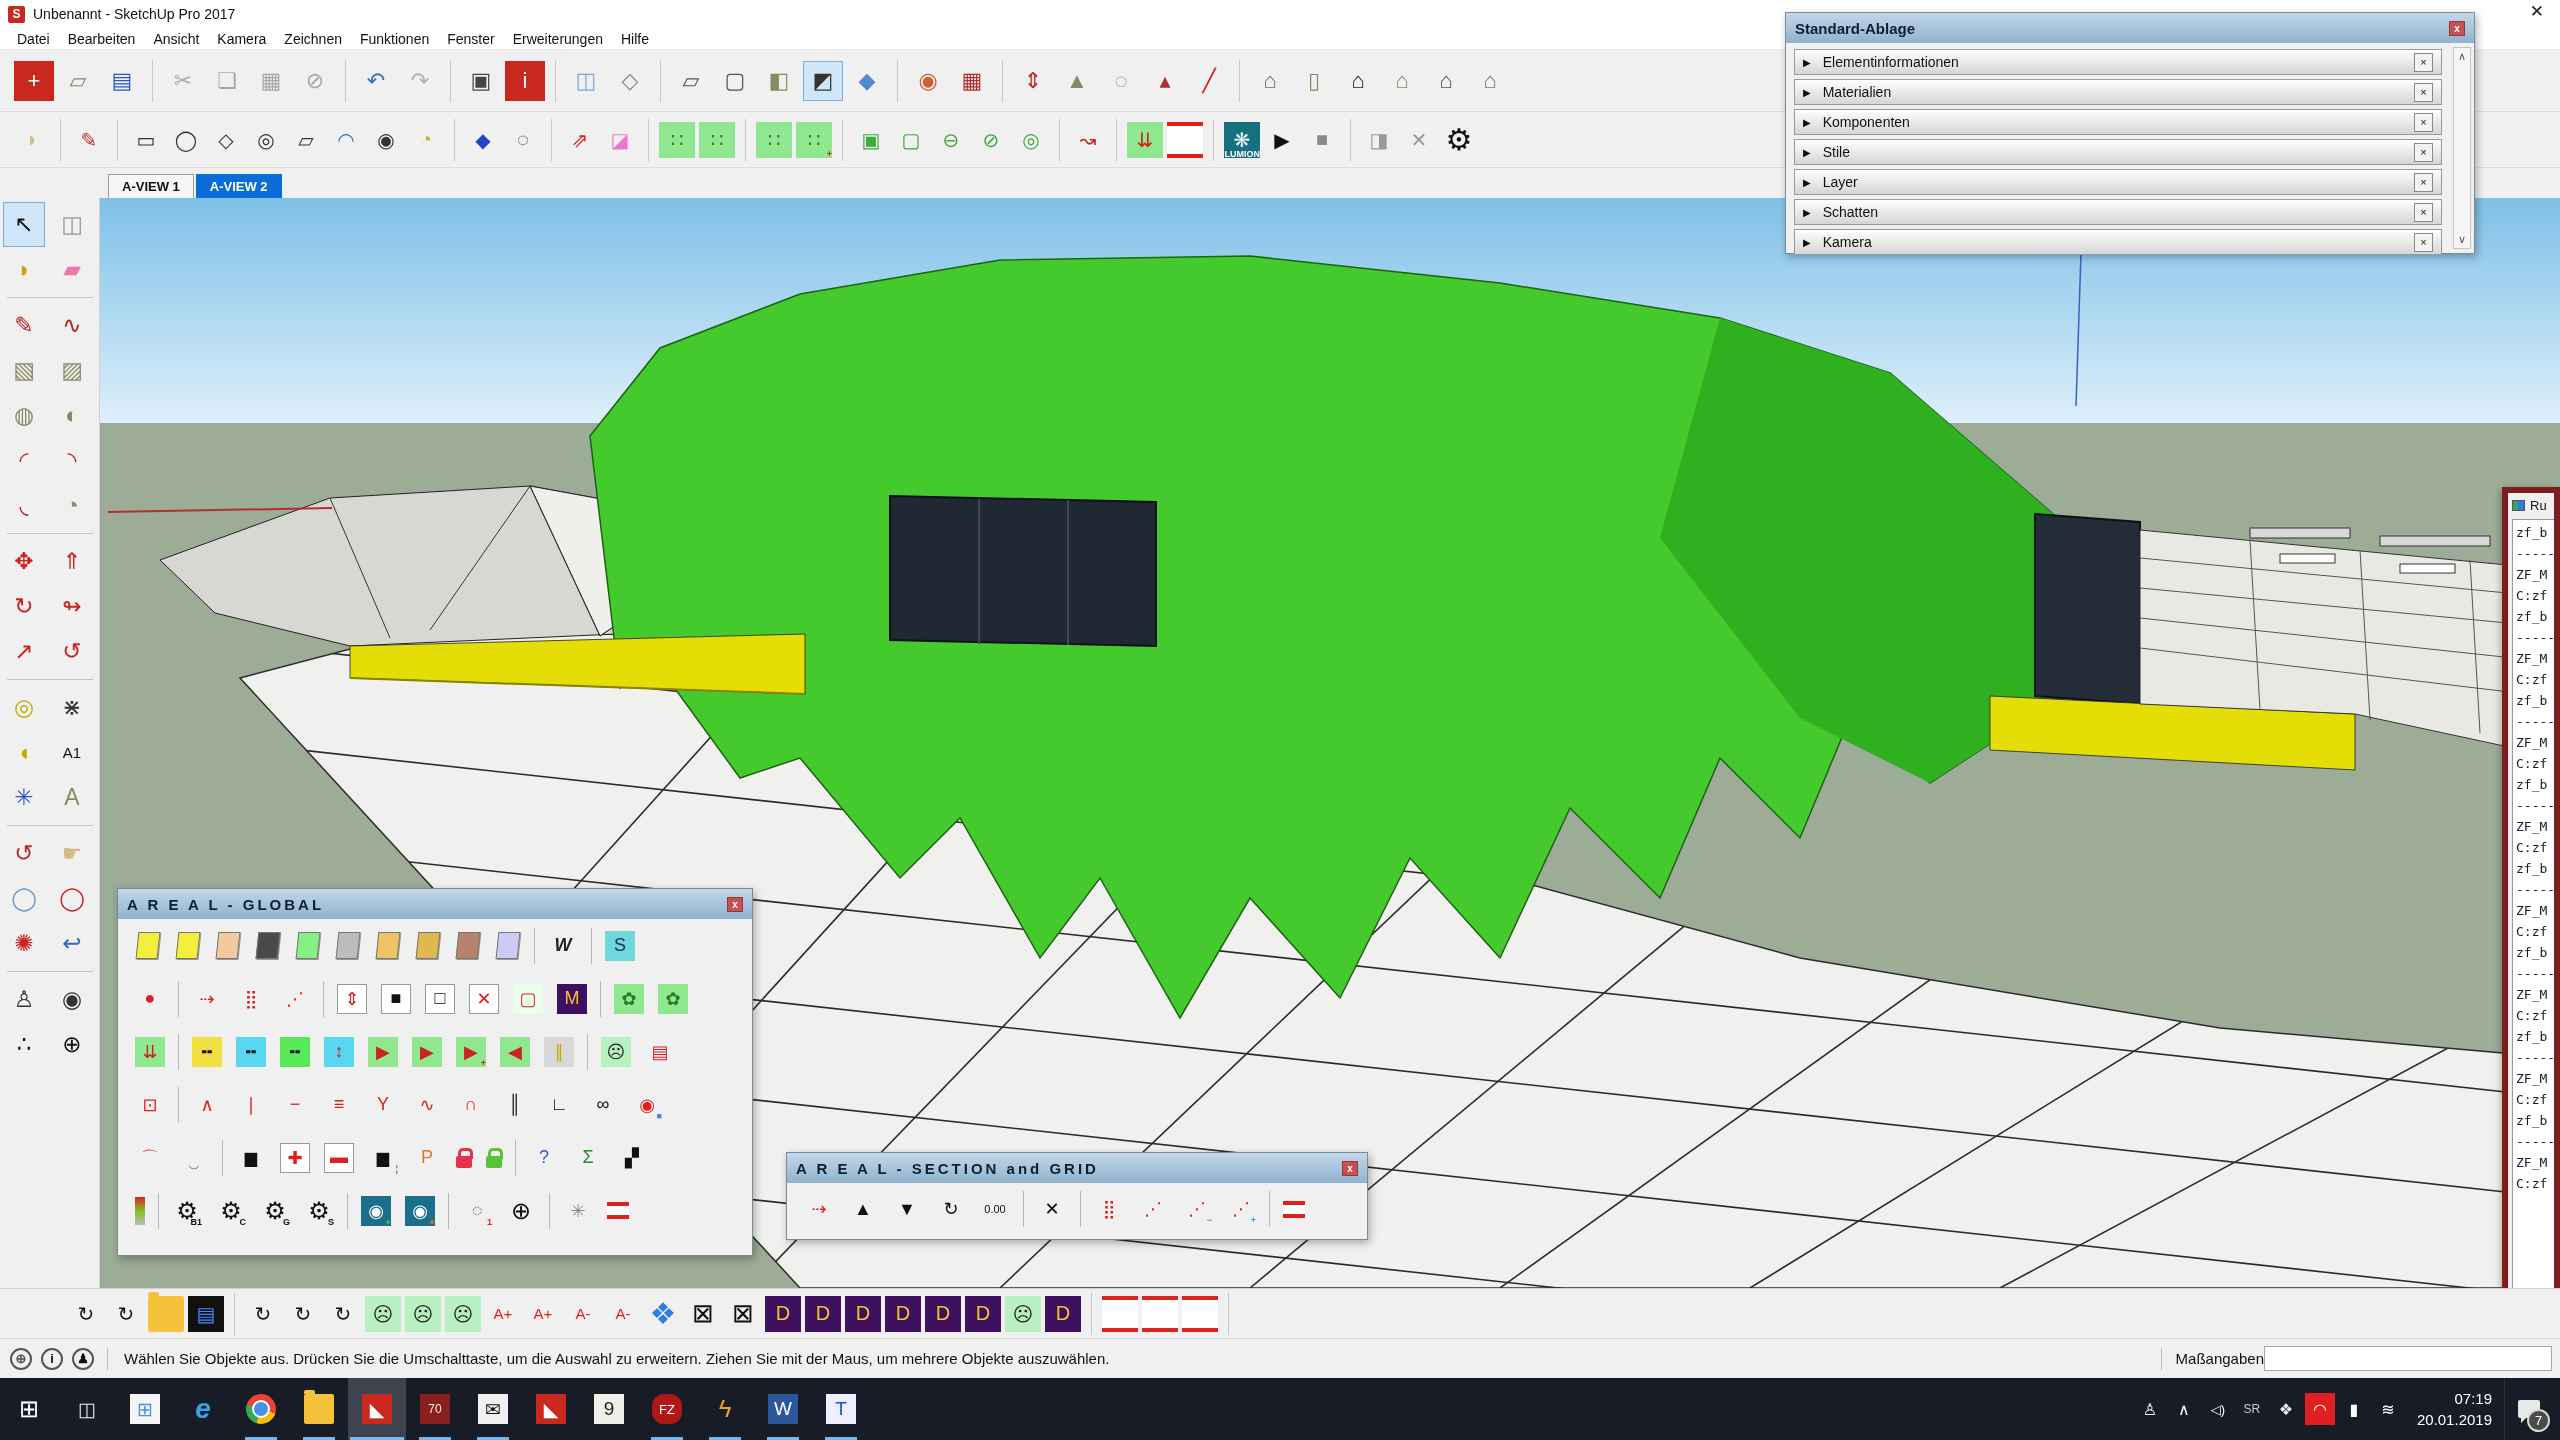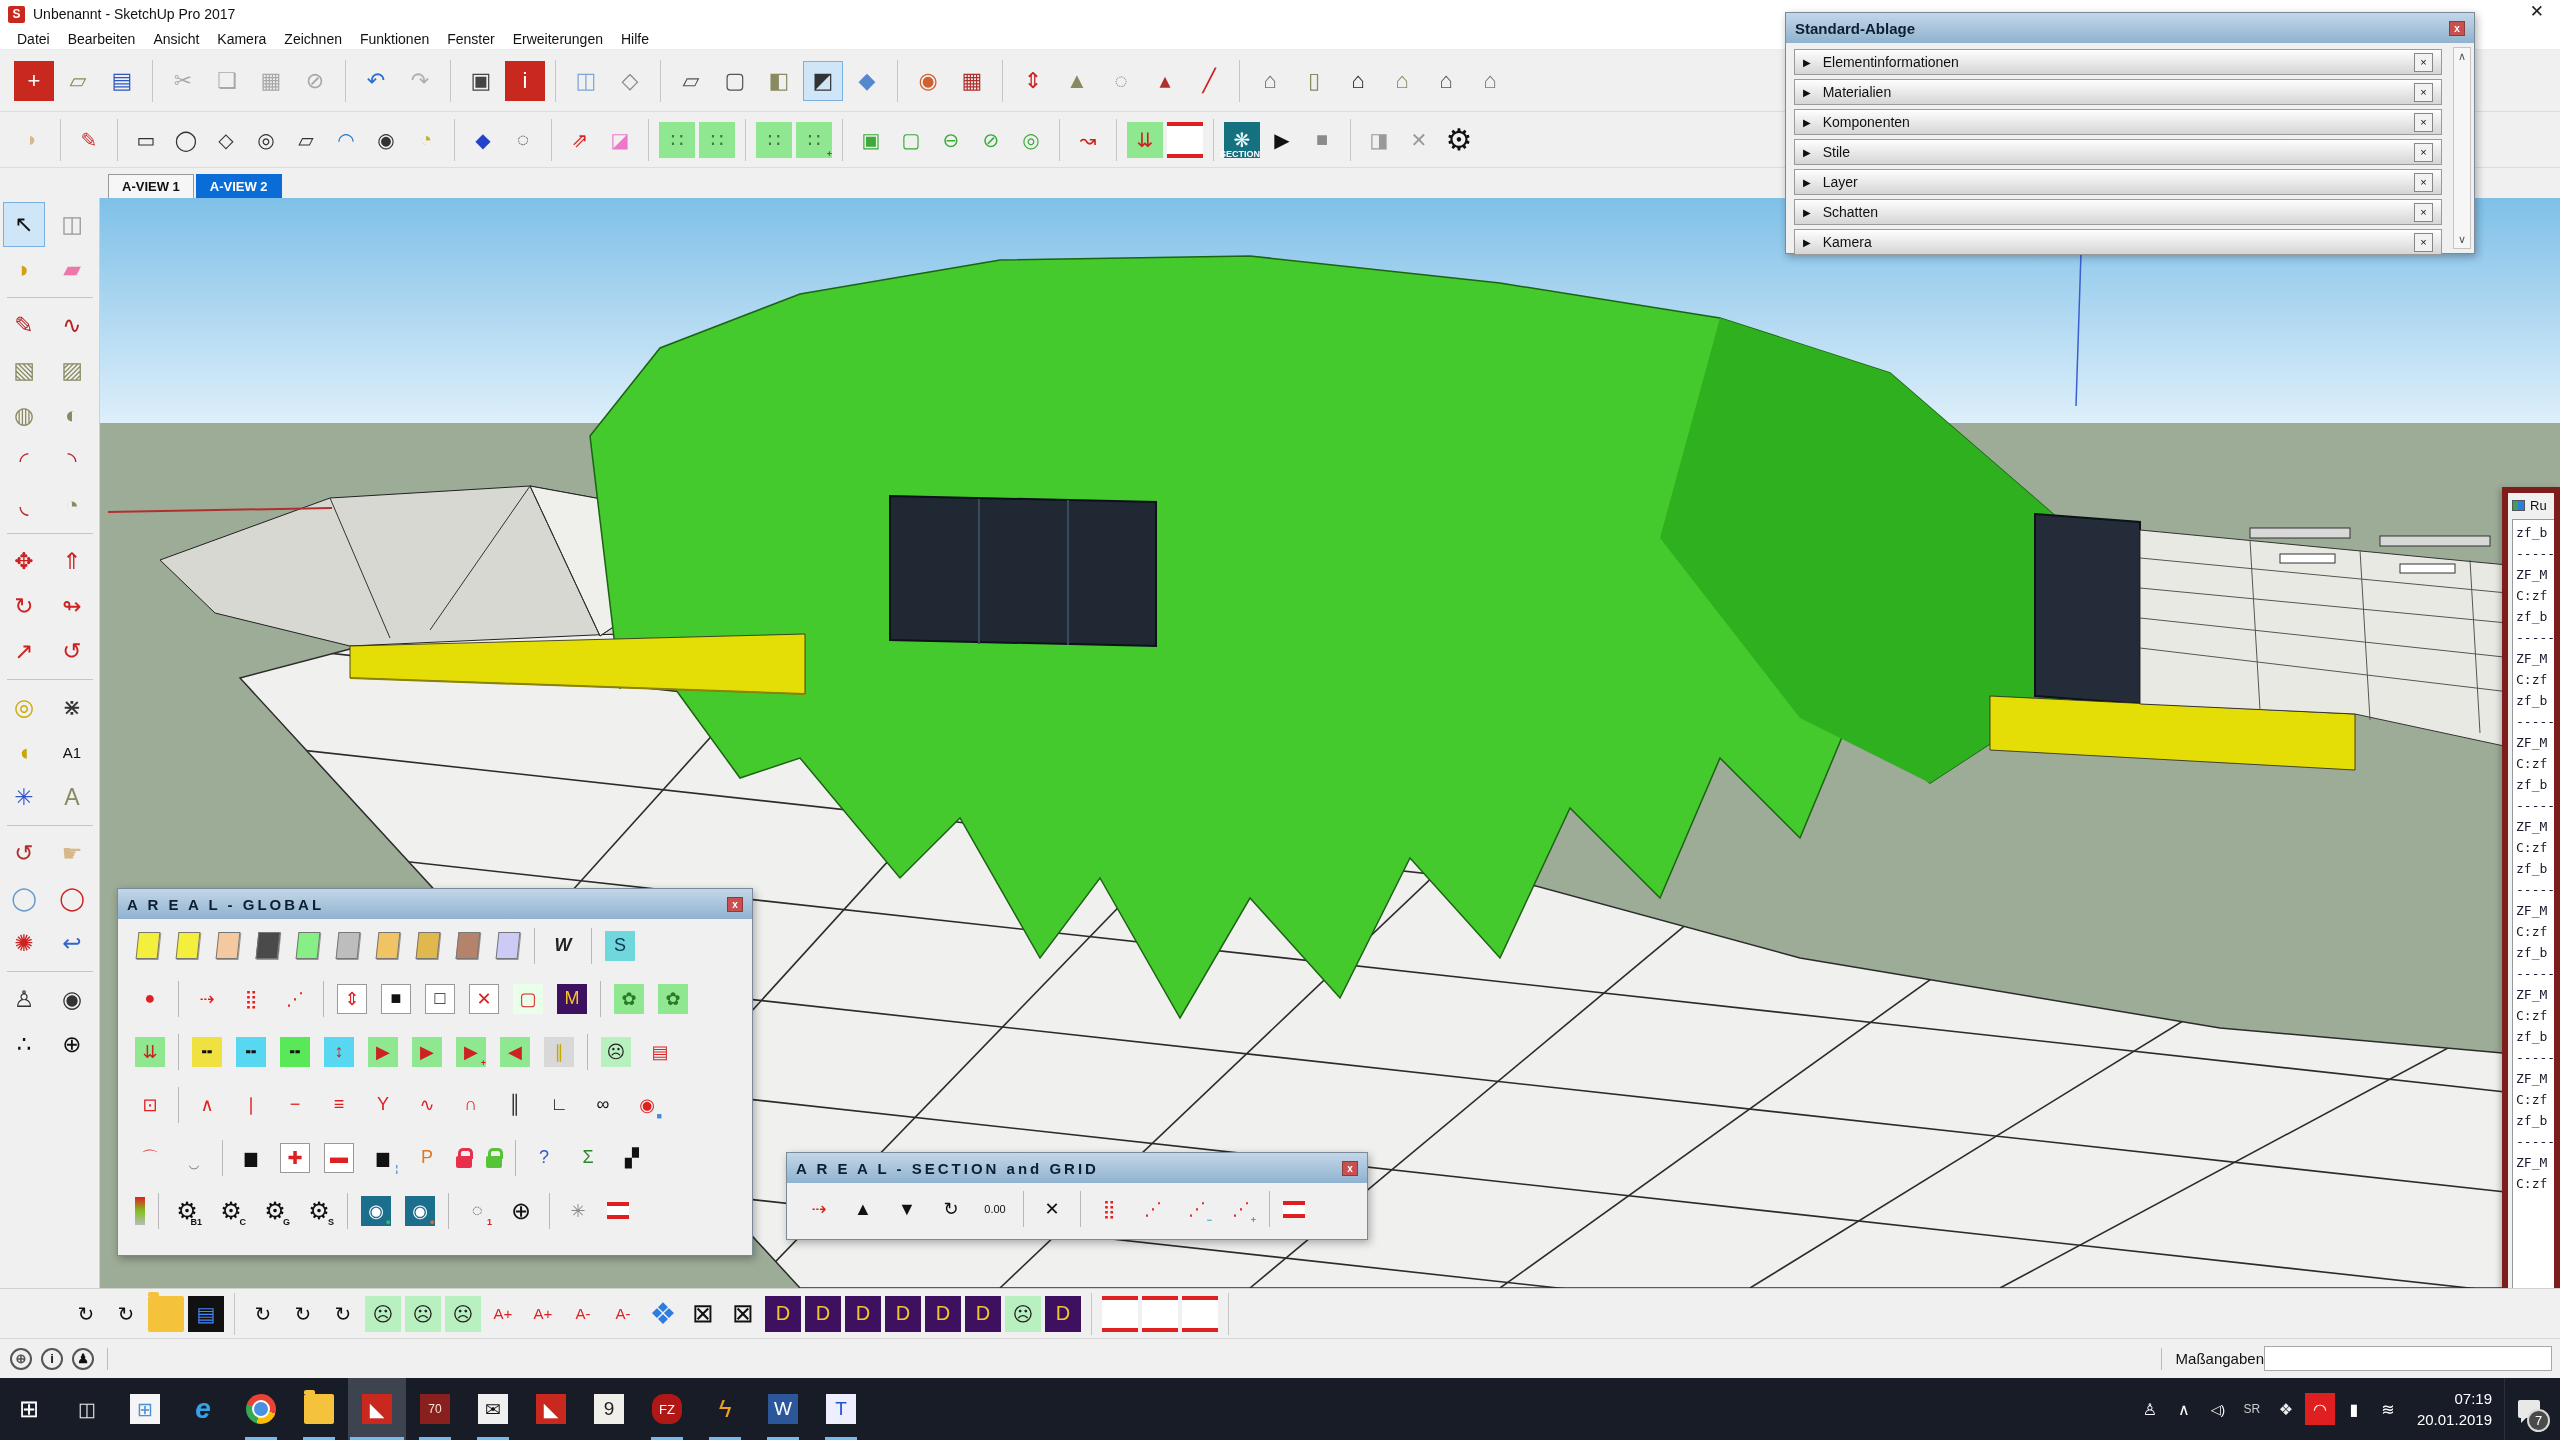--- a/index.html
+++ b/index.html
@@ -196,21 +196,21 @@
     <span class="chip" style="color: rgb(60, 171, 60);">▢</span>
     <span class="chip" style="color: rgb(60, 171, 60);">⊖</span>
     <span class="chip" style="color: rgb(60, 171, 60);">⊘</span>
     <span class="chip" style="color: rgb(60, 171, 60);">◎</span>
     <span class="vsep"></span>
     <span class="chip" style="color: rgb(204, 34, 34);">↝</span>
     <span class="vsep"></span>
     <span class="chip" style="color: rgb(204, 34, 34); background: rgb(143, 232, 143);">⇊</span>
     <span class="chip seccut"></span>
     <span class="vsep"></span>
-    <span class="chip" style="color: rgb(234, 246, 248); background: rgb(21, 112, 127);">❋<i class="tag" style="color: rgb(255, 255, 255);">SECTION</i></span>
+    <span class="chip" style="color: rgb(234, 246, 248); background: rgb(21, 112, 127);">❋<i class="tag" style="color: rgb(255, 255, 255);">LUMION</i></span>
     <span class="chip" style="color: rgb(17, 17, 17);">▶</span>
     <span class="chip" style="color: rgb(138, 138, 138);">■</span>
     <span class="vsep"></span>
     <span class="chip" style="color: rgb(153, 153, 153);">◨</span>
     <span class="chip" style="color: rgb(153, 153, 153);">✕</span>
     <span class="chip" style="color: rgb(17, 17, 17); font-size: 30px;">⚙</span>
   </div>
 
 <div class="tabstrip">
     <span class="tab">A-VIEW 1</span>
@@ -568,20 +568,21 @@
     <span class="vsep"></span>
   </div>
 
 <div class="statusbar">
   <span style="display:flex;align-items:center;">
       <span class="circ" style="color: rgb(85, 85, 85);">⊕</span>
       <span class="circ" style="color: rgb(17, 17, 17);">i</span>
       <span class="circ" style="color: rgb(17, 17, 17);">♟</span>
     </span>
   <span class="sdiv"></span>
+  <span class="status-text">Wählen Sie Objekte aus. Drücken Sie die Umschalttaste, um die Auswahl zu erweitern. Ziehen Sie mit der Maus, um mehrere Objekte auszuwählen.</span>
   <span class="mass">
     <span class="mass-label">Maßangaben</span>
     <span class="mass-input"></span>
   </span>
 </div>
 
 <div class="taskbar">
   <div class="tb-apps">
       <div class="app">
         <span class="chip" style="color: rgb(255, 255, 255); font-size: 24px;">⊞</span>

